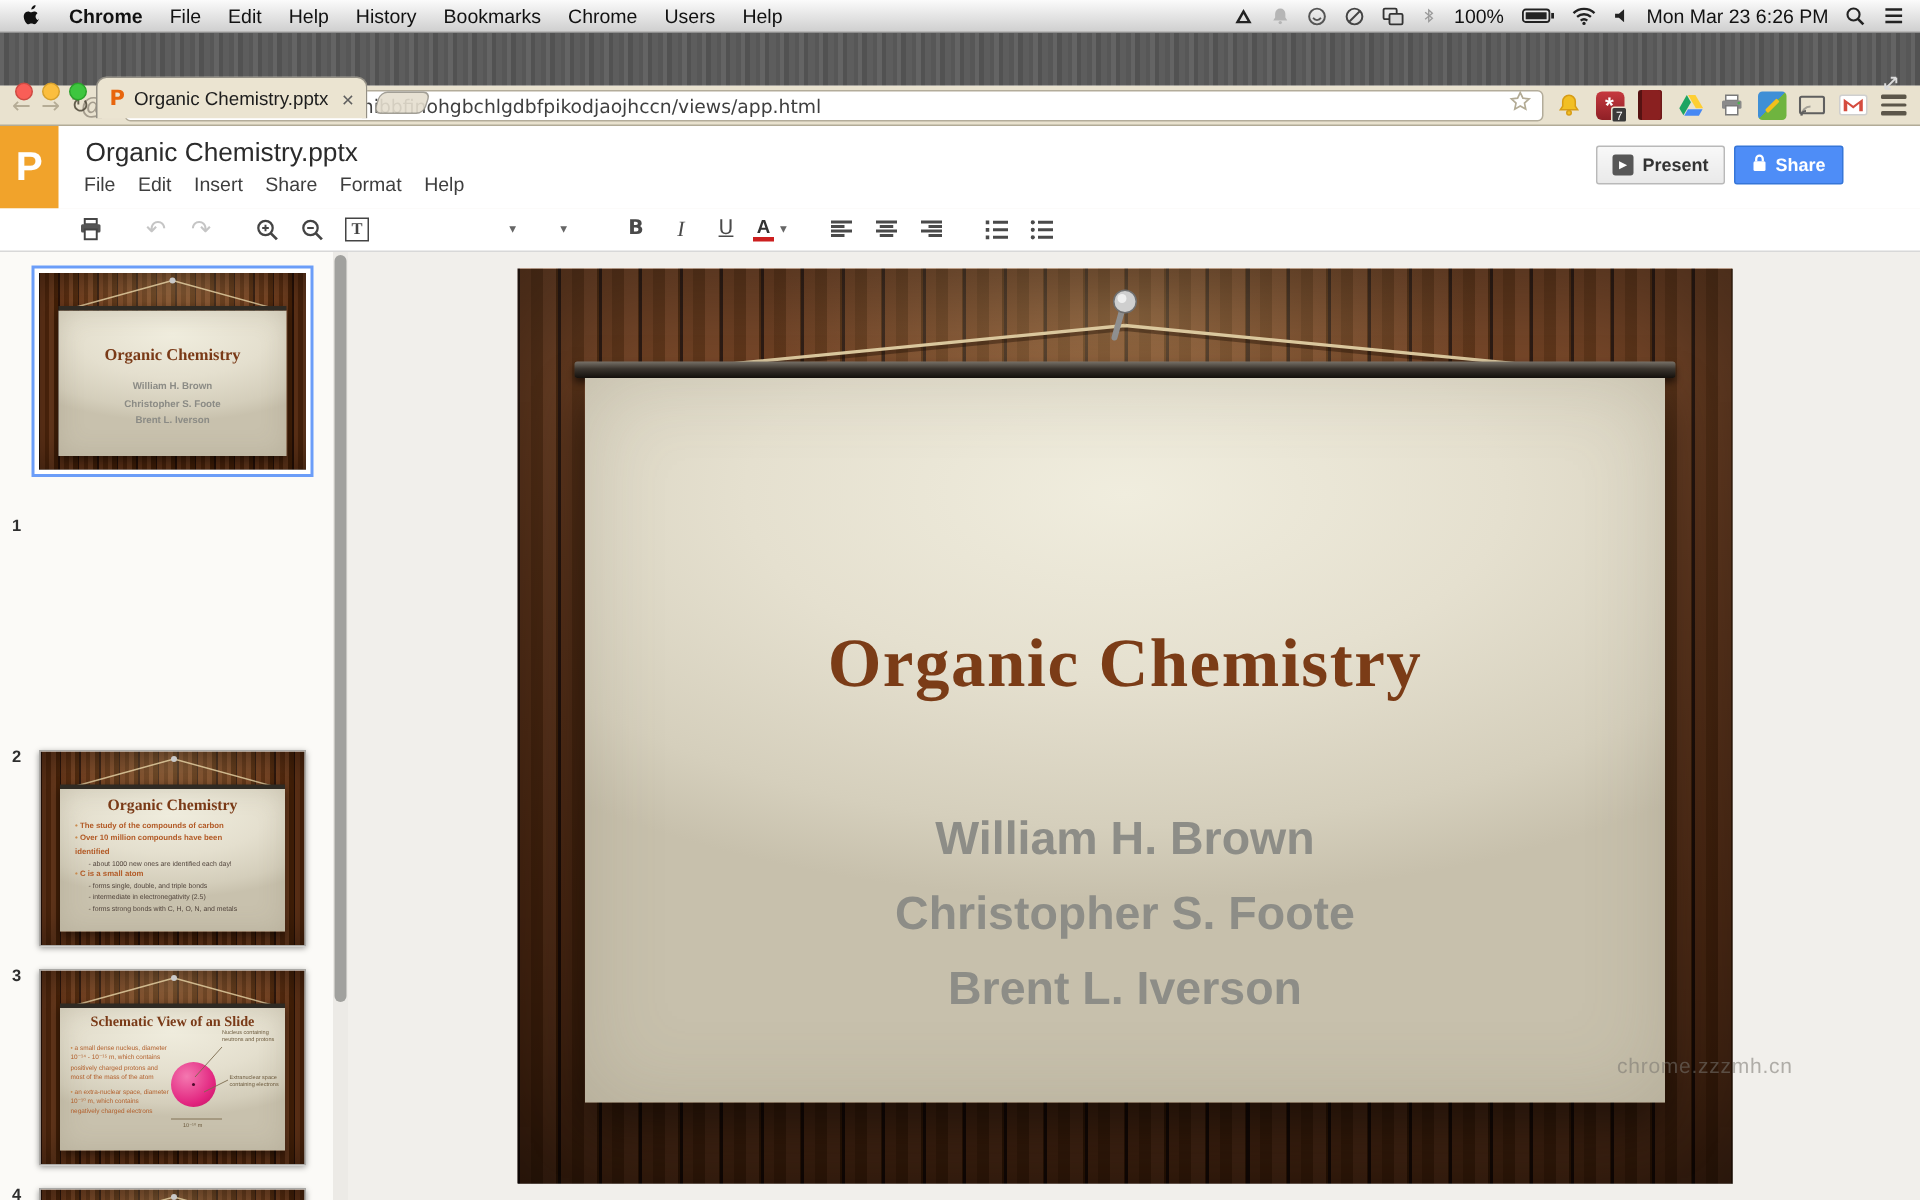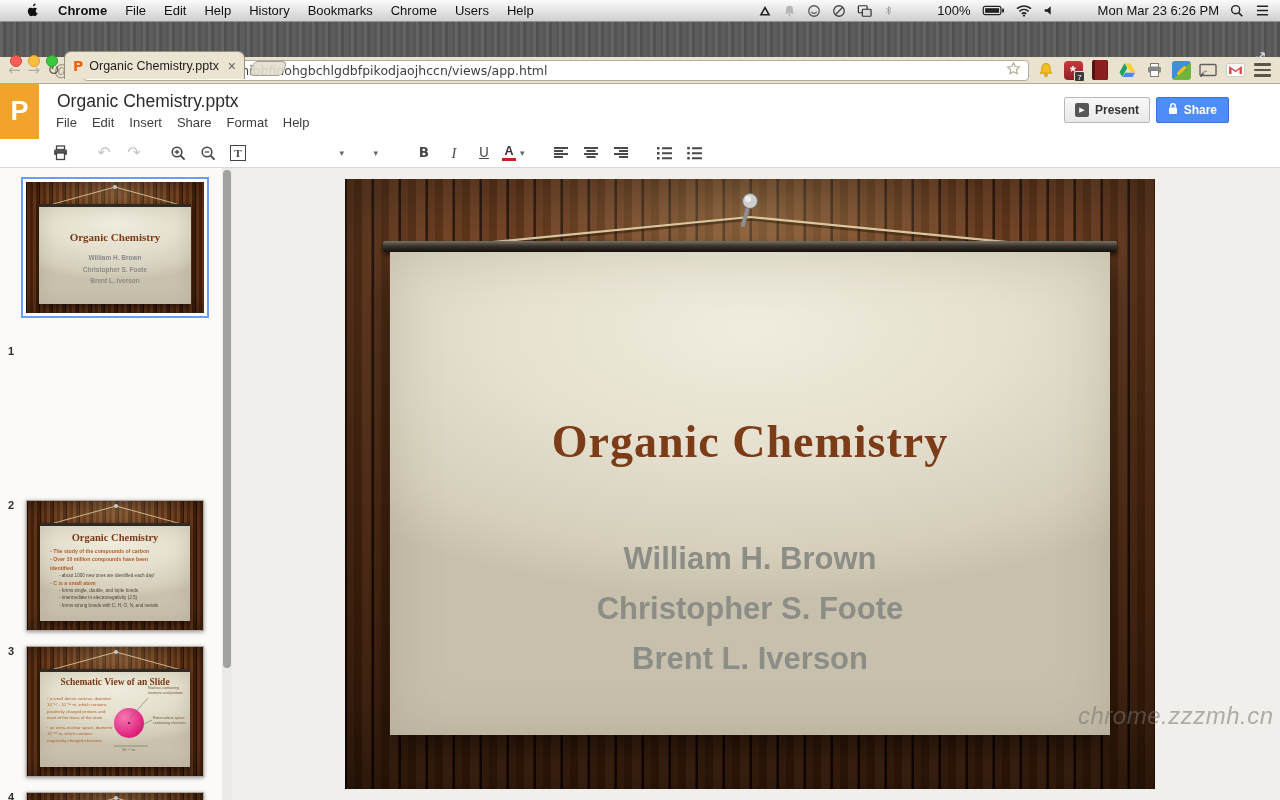--- a/index.html
+++ b/index.html
@@ -4,26 +4,26 @@
 <style>
   * { margin:0; padding:0; box-sizing:border-box; }
   html,body { width:1280px; height:800px; overflow:hidden; }
   body { font-family:"Liberation Sans","DejaVu Sans",sans-serif; }
   .screen { position:relative; width:1280px; height:800px; background:#f1efeb; overflow:hidden; }
 
   
   .menubar { position:absolute; left:0; top:0; width:1280px; height:22px;
     background:linear-gradient(#fbfbfb,#cfcfcf); border-bottom:1px solid #8f8f8f;
     display:flex; align-items:center; font-size:13px; color:#111; z-index:30; }
-  .mb-left { display:flex; align-items:center; gap:18px; padding-left:26px; }
+  .mb-left { display:flex; align-items:center; gap:18px; padding-left:14px; }
   .mb-app { font-weight:bold; }
   .mb-item { cursor:default; }
   .mb-right { margin-left:auto; display:flex; align-items:center; gap:11px; padding-right:10px; }
   .mb-right svg { display:block; }
-  .mb-clock { font-size:13px;margin-left:32px; }
+  .mb-clock { font-size:13px; }
 
   
   .tabstrip { position:absolute; left:0; top:22px; width:1280px; height:35px;
     background:repeating-linear-gradient(90deg,#646464 0 3px,#525252 3px 6px,#5d5d5d 6px 10px,#575757 10px 13px); z-index:29; }
   .light { position:absolute; top:33px; width:12px; height:12px; border-radius:50%; }
   .light.red { left:10px; background:#f95e57; border:1px solid #ce4a42; }
   .light.yel { left:28px; background:#fbbe3e; border:1px solid #d6a02c; }
   .light.grn { left:46px; background:#3ec63f; border:1px solid #2ba22b; }
   .tab { position:absolute; left:64px; top:29px; width:181px; height:28px;
     background:#ebe4d1; border:1px solid rgba(40,40,40,.45); border-bottom:none;
@@ -144,22 +144,22 @@
   .hang { position:absolute; left:0; top:0; }
   .framebar { position:absolute; left:38px; top:62px; width:734px; height:11px; border-radius:2px;
     background:linear-gradient(180deg,#7a746b,#3c362f 45%,#15110d); box-shadow:0 3px 5px rgba(0,0,0,.55); }
   .mcanvas { position:absolute; left:45px; top:73px; width:720px; height:483px;
     background:radial-gradient(ellipse 78% 56% at 50% 16%, #f0edde 0%, #e5e0cf 45%, #d5cfbc 82%, #c7c0ac 100%);
     box-shadow:0 16px 30px rgba(0,0,0,.55), inset 0 0 55px rgba(110,100,80,.2); }
   .mtitle { margin-top:163px; text-align:center; font-family:"Liberation Serif","DejaVu Serif",serif;
     font-weight:bold; font-size:46px; color:#7b3c17; letter-spacing:1px; }
   .mauthors { margin-top:66px; text-align:center; }
   .mauthors div { font-size:31px; line-height:50px; font-weight:bold; color:#8d8d87; }
-  .zwm { position:absolute; left:1078px; top:702px; font-size:24px; color:rgba(120,117,112,.55);
-    letter-spacing:.5px; z-index:45; pointer-events:none;font-style:italic; }
+  .zwm { position:absolute; left:1078px; top:702px; font-size:14px; color:rgba(120,117,112,.55);
+    letter-spacing:.5px; z-index:45; pointer-events:none; }
 </style>
 </head>
 <body>
 
 <div class="screen">
 
   <div class="menubar">
     <div class="mb-left">
       <span>
         <svg width="14" height="15" viewBox="0 0 16 16">

